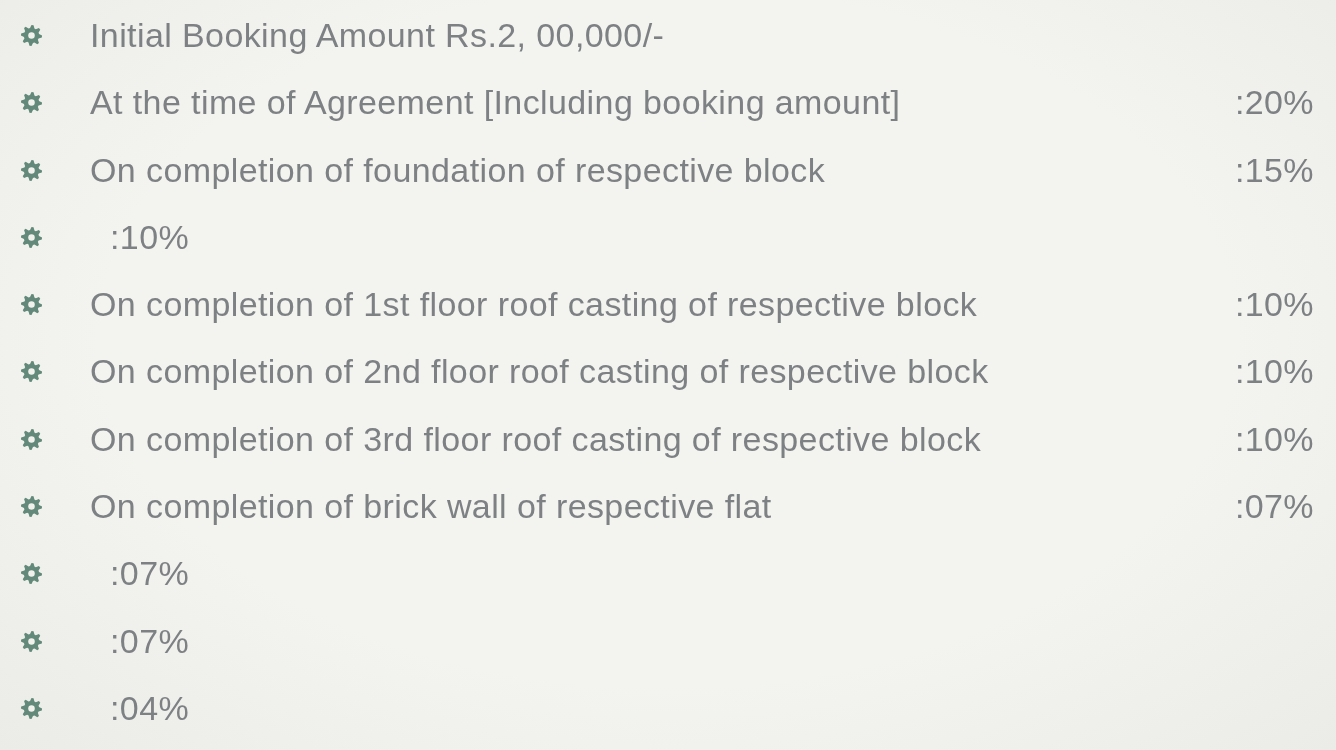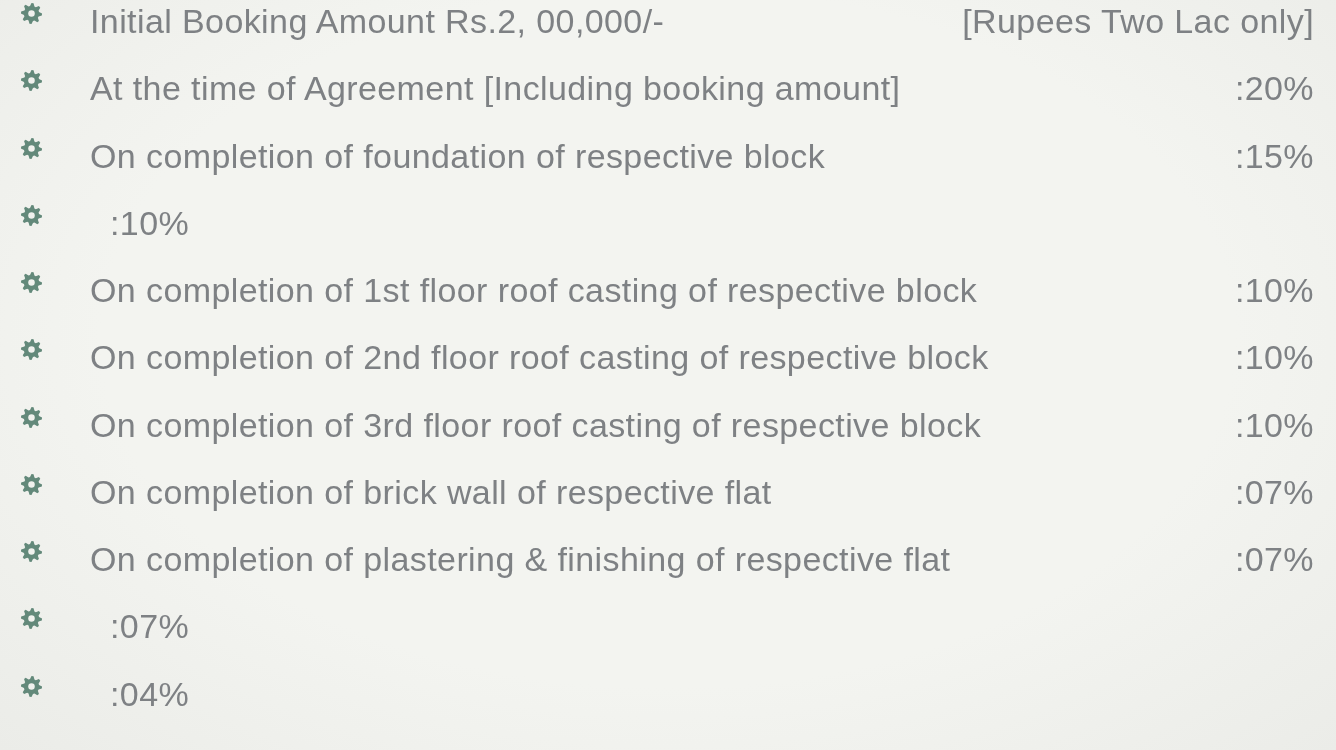--- a/index.html
+++ b/index.html
@@ -24,21 +24,21 @@
     list-style: none;
     display: flex;
     flex-direction: column;
     width: 100%;
     height: 100%;
     padding: 2px 22px 8px 20px;
   }
   .row {
     flex: 1 1 0;
     display: flex;
-    align-items: flex-start;
+    align-items: center;
     min-height: 0;
   }
   .bullet {
     width: 23px;
     height: 23px;
     flex: 0 0 23px;
     margin-right: 47px;
     display: inline-flex;
     align-items: center;
     justify-content: center;
@@ -66,21 +66,20 @@
 <div class="slide">
   <ul class="payment-list">
   <li class="row">
     <span class="bullet">
           <svg viewBox="0 0 24 24" width="23" height="23" aria-hidden="true">
             <polygon points="12.00,1.00 14.15,1.21 15.06,4.61 16.44,5.35 19.78,4.22 21.15,5.89 19.39,8.94 19.85,10.44 23.00,12.00 22.79,14.15 19.39,15.06 18.65,16.44 19.78,19.78 18.11,21.15 15.06,19.39 13.56,19.85 12.00,23.00 9.85,22.79 8.94,19.39 7.56,18.65 4.22,19.78 2.85,18.11 4.61,15.06 4.15,13.56 1.00,12.00 1.21,9.85 4.61,8.94 5.35,7.56 4.22,4.22 5.89,2.85 8.94,4.61 10.44,4.15" fill="var(--bullet)"></polygon>
             <circle cx="12" cy="12" r="3.4" fill="var(--bg)"></circle>
           </svg>
         </span>
     <span class="label">Initial Booking Amount Rs.2, 00,000/-</span>
-    <span class="value">[Rupees Two Lac only]</span>
   </li>
 
   <li class="row">
     <span class="bullet">
           <svg viewBox="0 0 24 24" width="23" height="23" aria-hidden="true">
             <polygon points="12.00,1.00 14.15,1.21 15.06,4.61 16.44,5.35 19.78,4.22 21.15,5.89 19.39,8.94 19.85,10.44 23.00,12.00 22.79,14.15 19.39,15.06 18.65,16.44 19.78,19.78 18.11,21.15 15.06,19.39 13.56,19.85 12.00,23.00 9.85,22.79 8.94,19.39 7.56,18.65 4.22,19.78 2.85,18.11 4.61,15.06 4.15,13.56 1.00,12.00 1.21,9.85 4.61,8.94 5.35,7.56 4.22,4.22 5.89,2.85 8.94,4.61 10.44,4.15" fill="var(--bullet)"></polygon>
             <circle cx="12" cy="12" r="3.4" fill="var(--bg)"></circle>
           </svg>
         </span>
     <span class="label">At the time of Agreement [Including booking amount]</span>
@@ -152,21 +151,20 @@
     <span class="value">:07%</span>
   </li>
 
   <li class="row">
     <span class="bullet">
           <svg viewBox="0 0 24 24" width="23" height="23" aria-hidden="true">
             <polygon points="12.00,1.00 14.15,1.21 15.06,4.61 16.44,5.35 19.78,4.22 21.15,5.89 19.39,8.94 19.85,10.44 23.00,12.00 22.79,14.15 19.39,15.06 18.65,16.44 19.78,19.78 18.11,21.15 15.06,19.39 13.56,19.85 12.00,23.00 9.85,22.79 8.94,19.39 7.56,18.65 4.22,19.78 2.85,18.11 4.61,15.06 4.15,13.56 1.00,12.00 1.21,9.85 4.61,8.94 5.35,7.56 4.22,4.22 5.89,2.85 8.94,4.61 10.44,4.15" fill="var(--bullet)"></polygon>
             <circle cx="12" cy="12" r="3.4" fill="var(--bg)"></circle>
           </svg>
         </span>
-    <span class="label">On completion of plastering &amp; finishing of respective flat</span>
     <span class="value">:07%</span>
   </li>
 
   <li class="row">
     <span class="bullet">
           <svg viewBox="0 0 24 24" width="23" height="23" aria-hidden="true">
             <polygon points="12.00,1.00 14.15,1.21 15.06,4.61 16.44,5.35 19.78,4.22 21.15,5.89 19.39,8.94 19.85,10.44 23.00,12.00 22.79,14.15 19.39,15.06 18.65,16.44 19.78,19.78 18.11,21.15 15.06,19.39 13.56,19.85 12.00,23.00 9.85,22.79 8.94,19.39 7.56,18.65 4.22,19.78 2.85,18.11 4.61,15.06 4.15,13.56 1.00,12.00 1.21,9.85 4.61,8.94 5.35,7.56 4.22,4.22 5.89,2.85 8.94,4.61 10.44,4.15" fill="var(--bullet)"></polygon>
             <circle cx="12" cy="12" r="3.4" fill="var(--bg)"></circle>
           </svg>
         </span>

